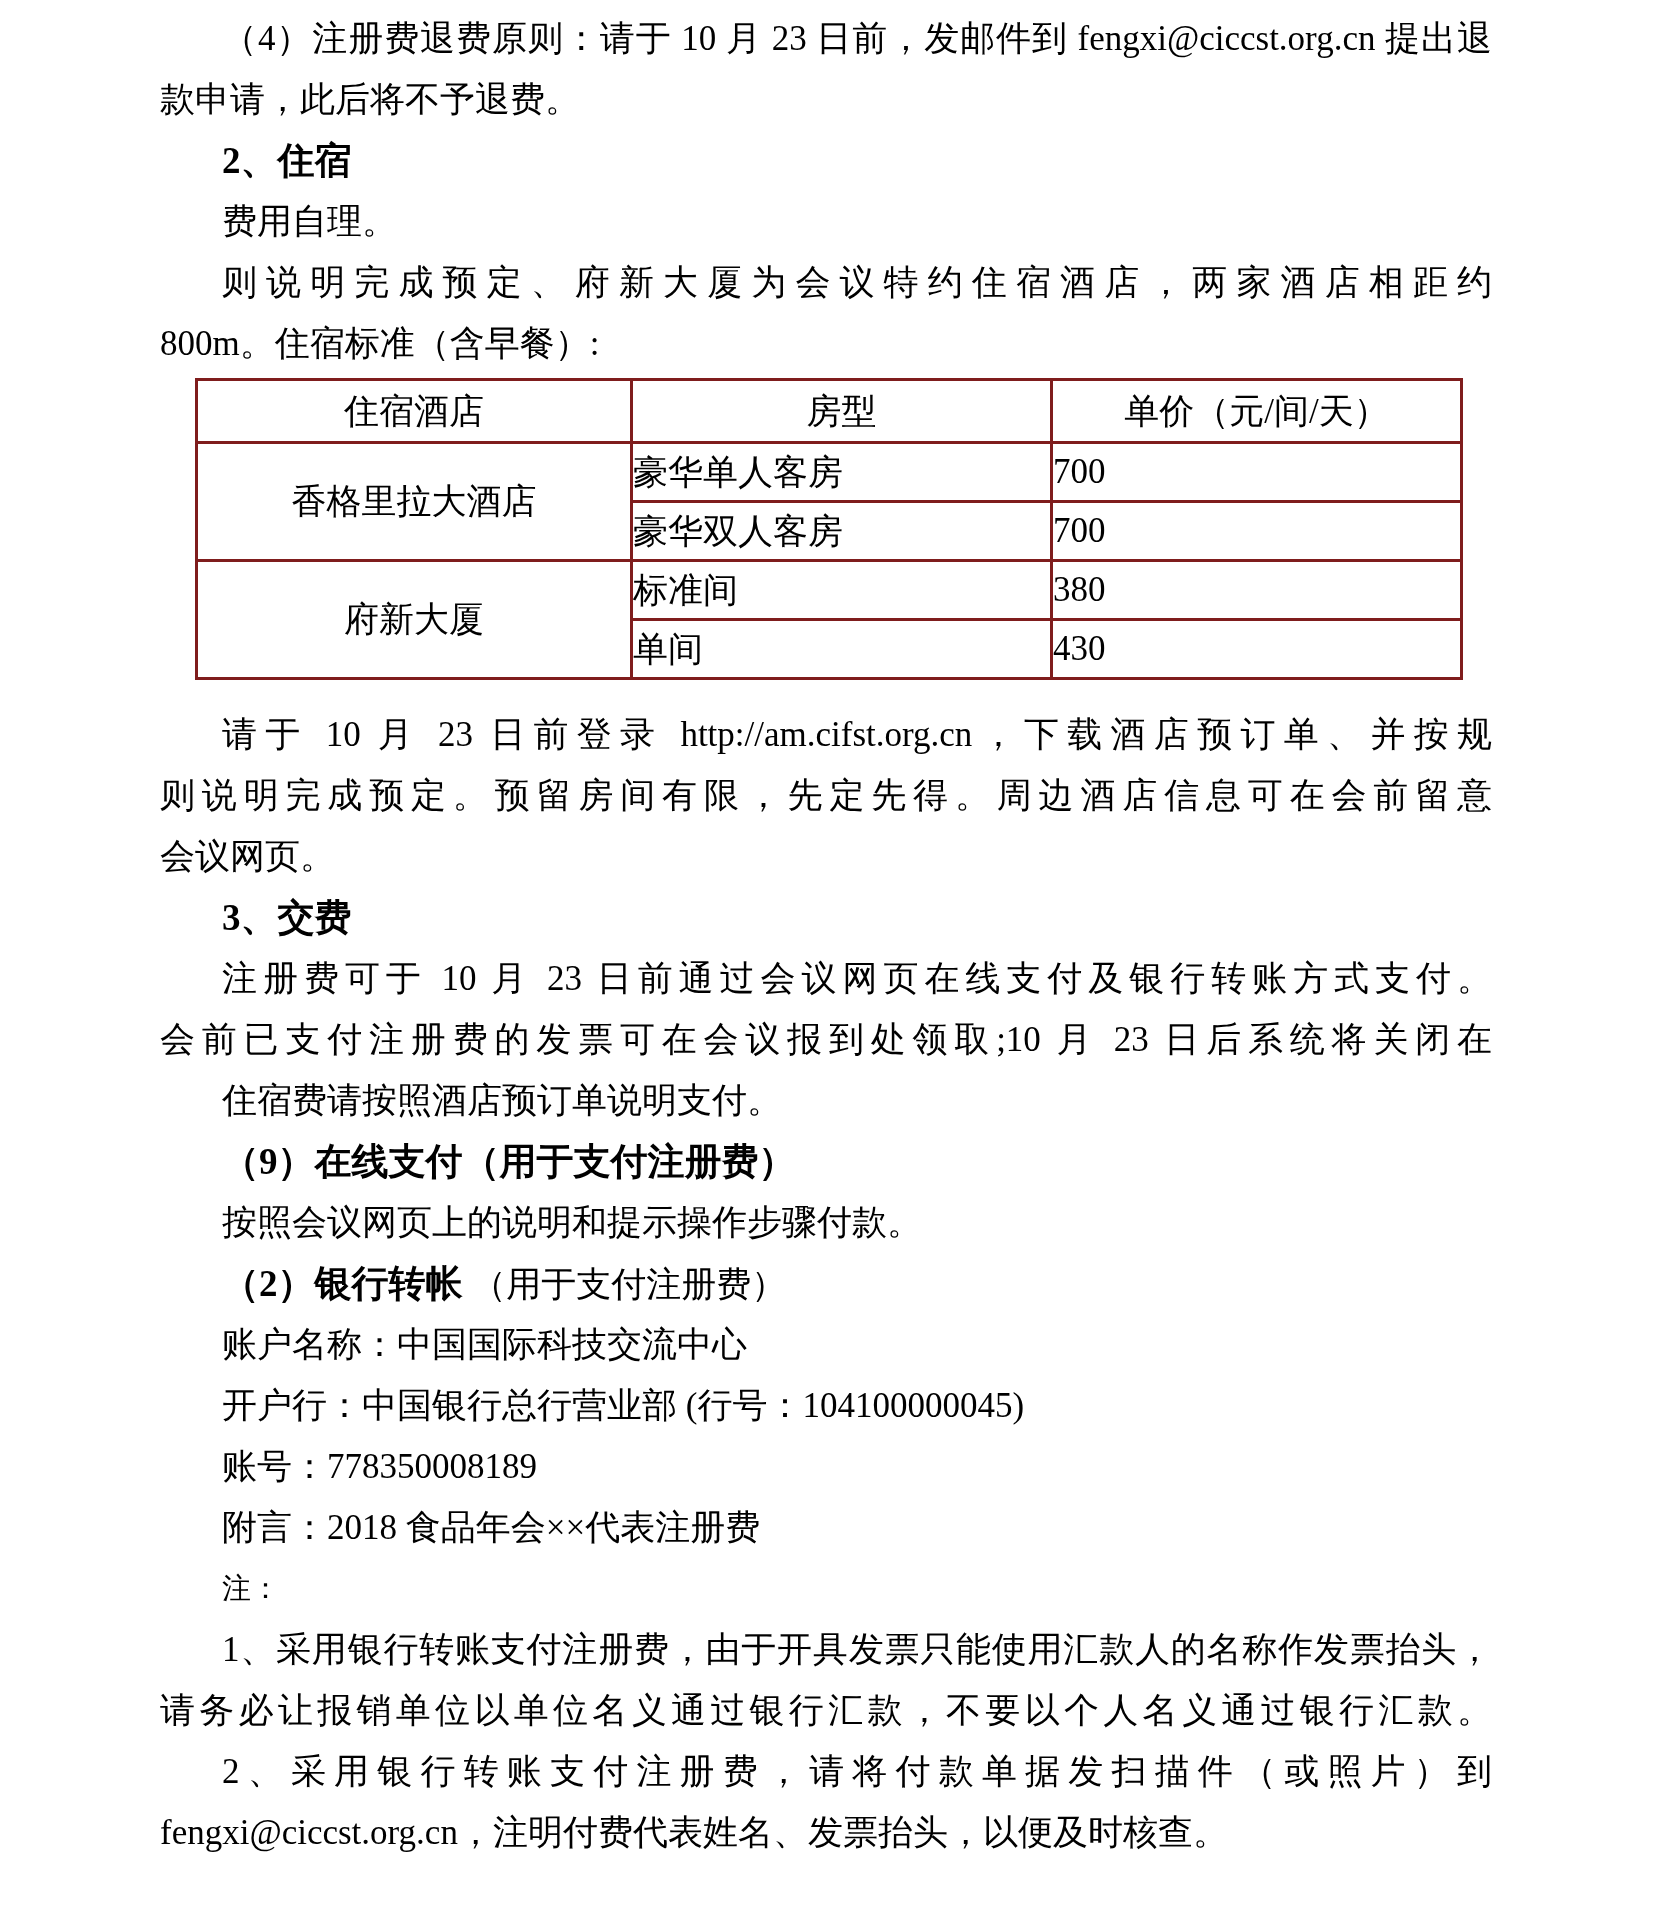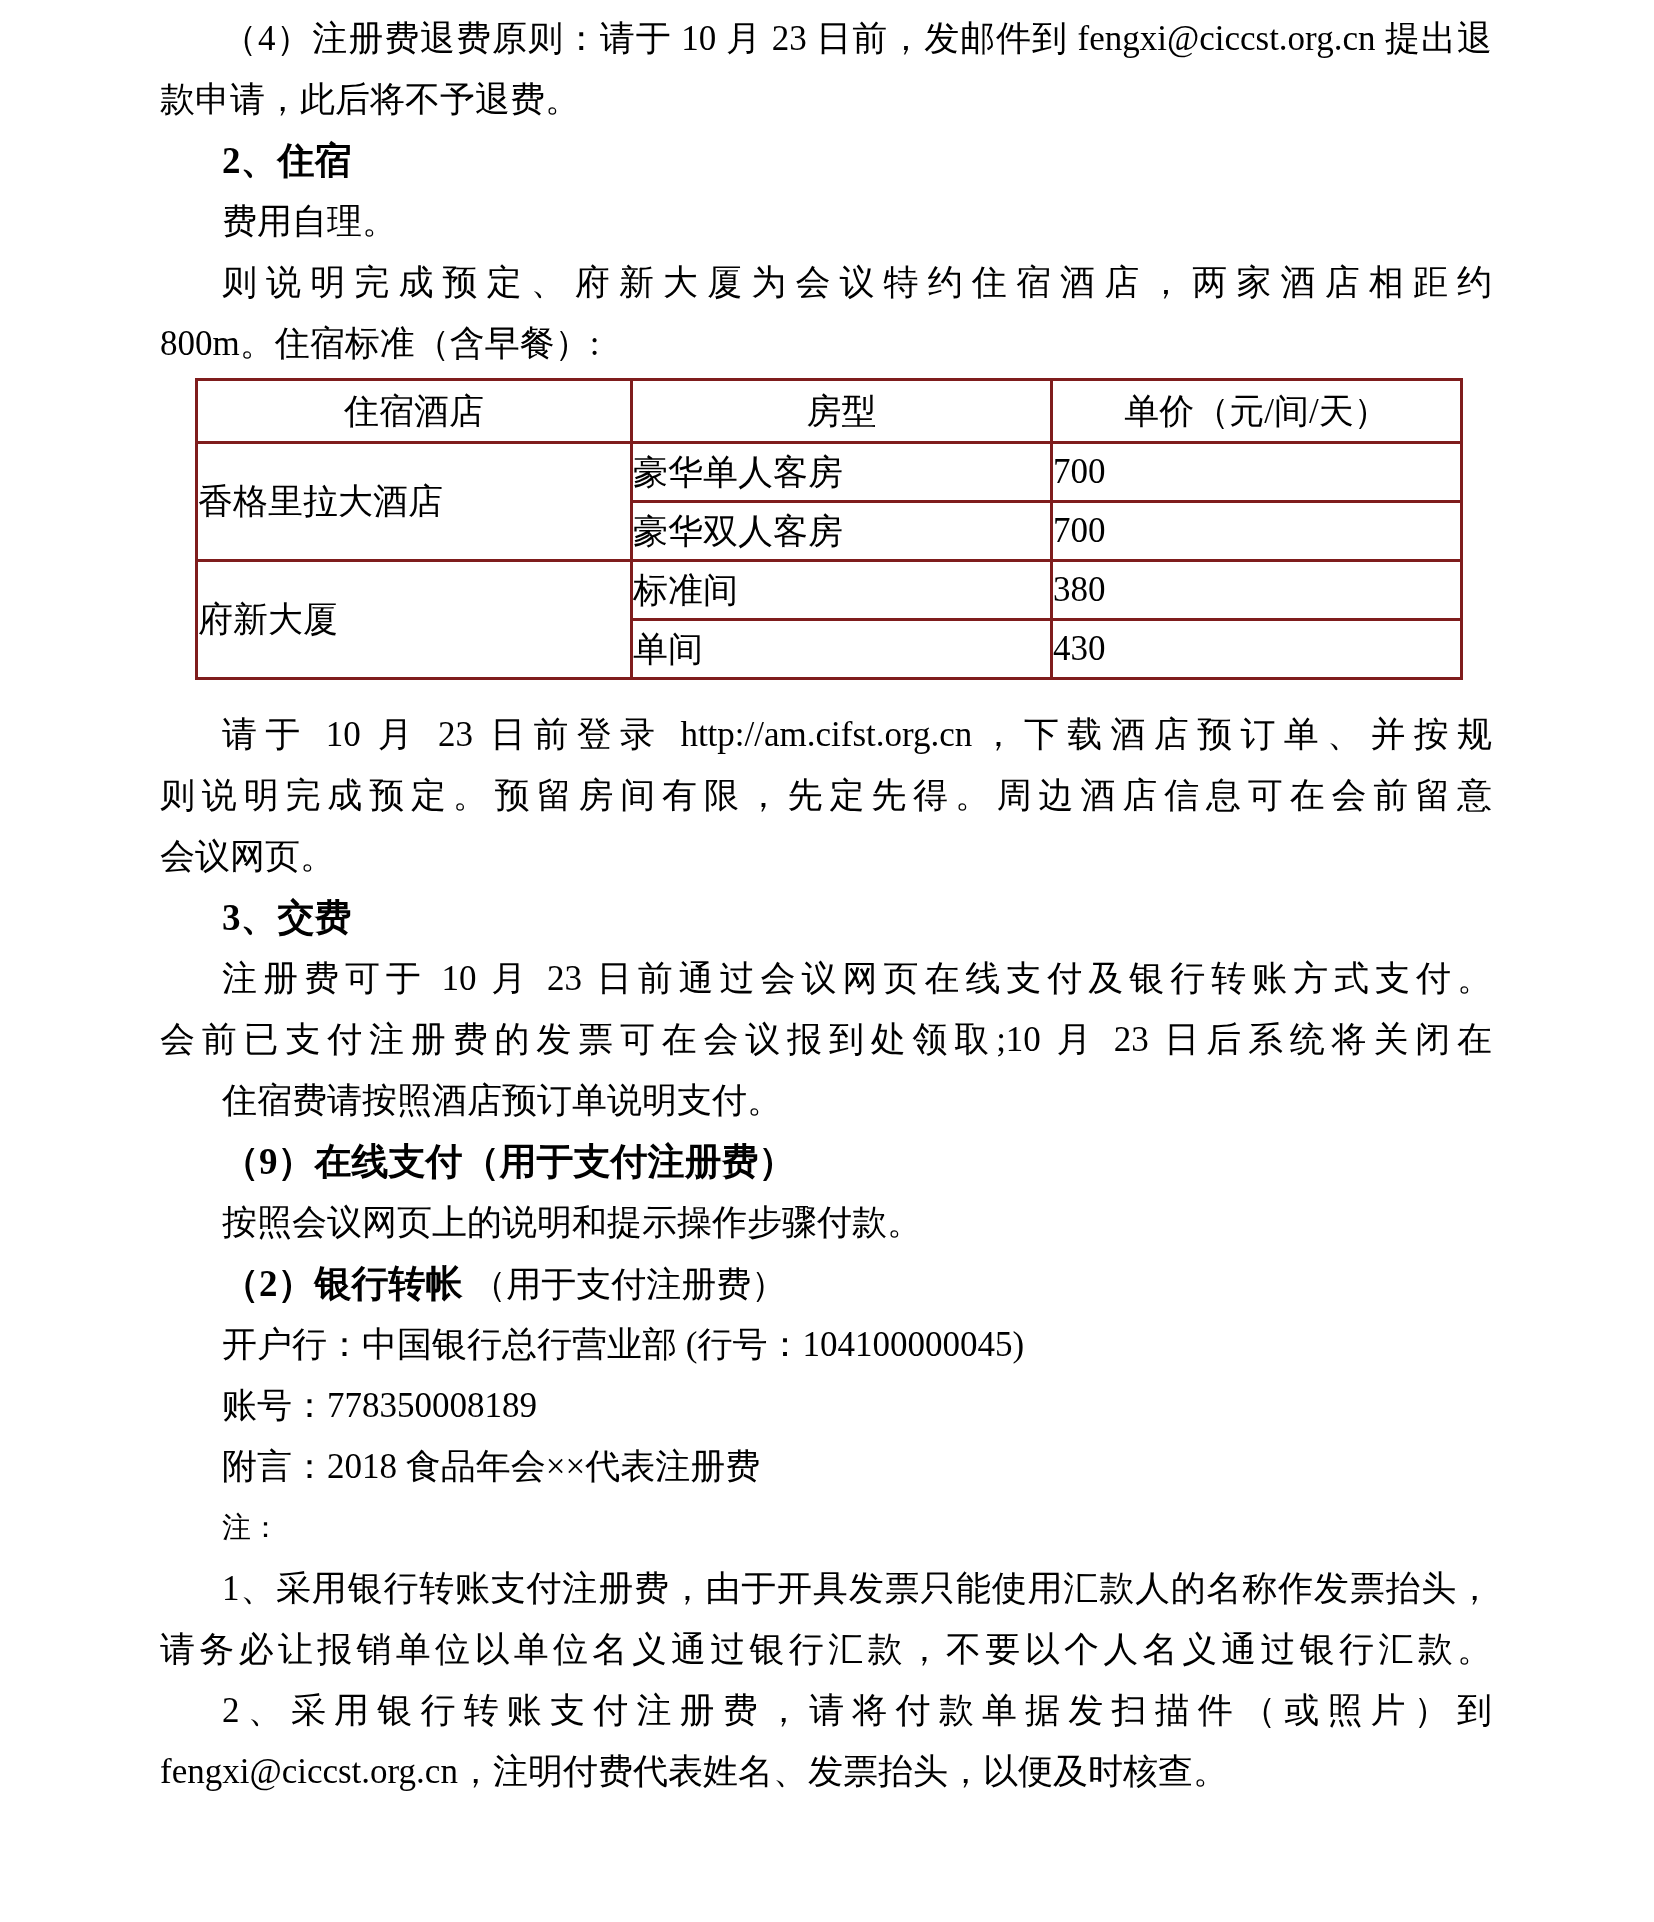--- a/index.html
+++ b/index.html
@@ -42,21 +42,21 @@
     width: 1265px;
   }
   table.tbl th, table.tbl td {
     border: 3px solid #7f1d1d;
     font-weight: normal;
     font-size: 35px;
     padding: 0;
   }
   table.tbl th { height: 60px; text-align: center; }
   table.tbl td { height: 56px; }
-  td.hotel { }
+  td.hotel { text-align: center; }
   td.room, td.price { text-align: left; padding-left: 24px; }
 </style>
 </head>
 <body>
 
 <div class="doc">
 
   <div class="line ind j">（4）注册费退费原则：请于 10 月 23 日前，发邮件到 fengxi@ciccst.org.cn 提出退</div>
   <div class="line">款申请，此后将不予退费。</div>
 
@@ -105,20 +105,21 @@
   <div class="line ind h">3、交费</div>
   <div class="line ind j">注册费可于 10 月 23 日前通过会议网页在线支付及银行转账方式支付。</div>
   <div class="line j">会前已支付注册费的发票可在会议报到处领取;10 月 23 日后系统将关闭在</div>
   <div class="line ind">住宿费请按照酒店预订单说明支付。</div>
 
   <div class="line ind h">（9）在线支付（用于支付注册费）</div>
   <div class="line ind">按照会议网页上的说明和提示操作步骤付款。</div>
 
   <div class="line ind h"><span>（2）银行转帐</span><span class="reg"> （用于支付注册费）</span></div>
 
+  <div class="line ind">账户名称：中国国际科技交流中心</div>
   <div class="line ind">开户行：中国银行总行营业部 (行号：104100000045)</div>
   <div class="line ind">账号：778350008189</div>
   <div class="line ind">附言：2018 食品年会××代表注册费</div>
 
   <div class="line ind small">注：</div>
   <div class="line ind j">1、采用银行转账支付注册费，由于开具发票只能使用汇款人的名称作发票抬头，</div>
   <div class="line j">请务必让报销单位以单位名义通过银行汇款，不要以个人名义通过银行汇款。</div>
   <div class="line ind j">2、采用银行转账支付注册费，请将付款单据发扫描件（或照片）到</div>
   <div class="line">fengxi@ciccst.org.cn，注明付费代表姓名、发票抬头，以便及时核查。</div>
 

